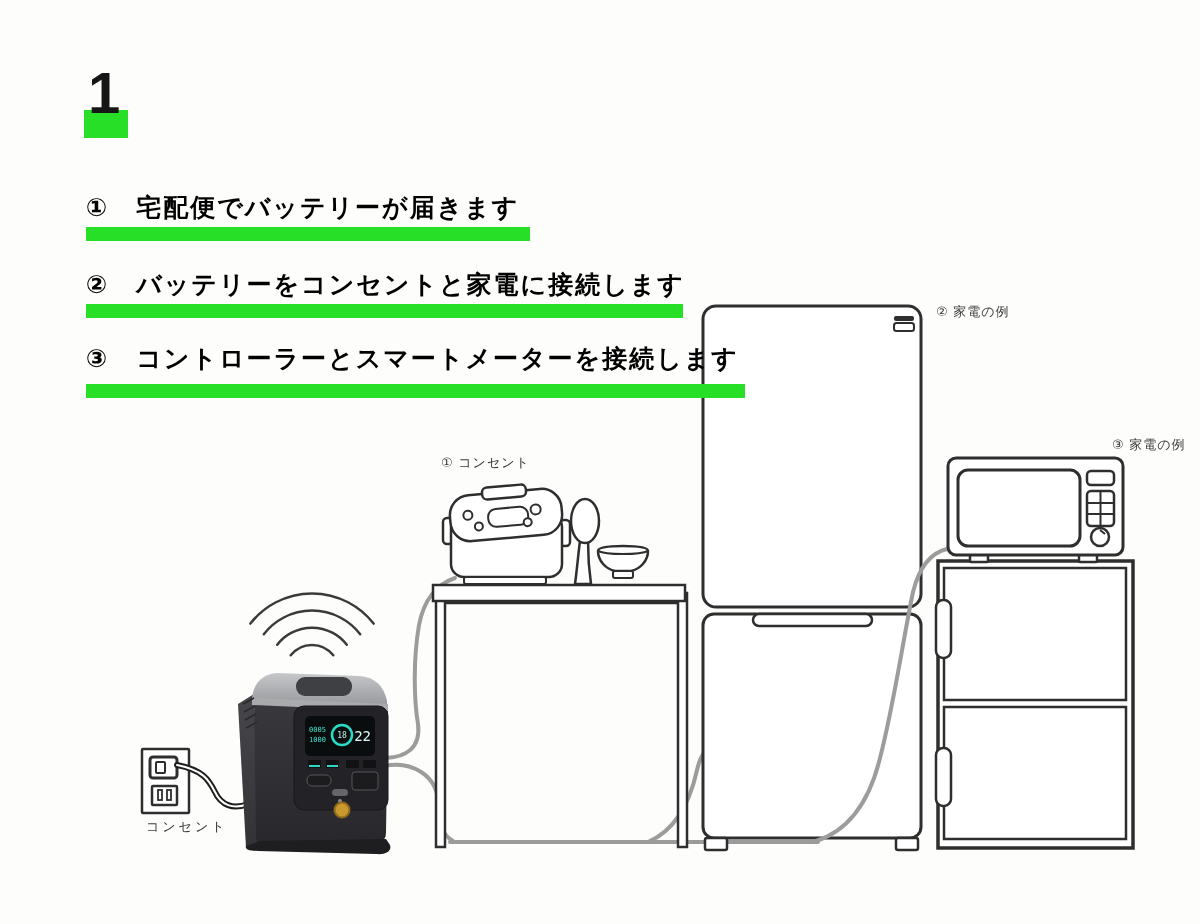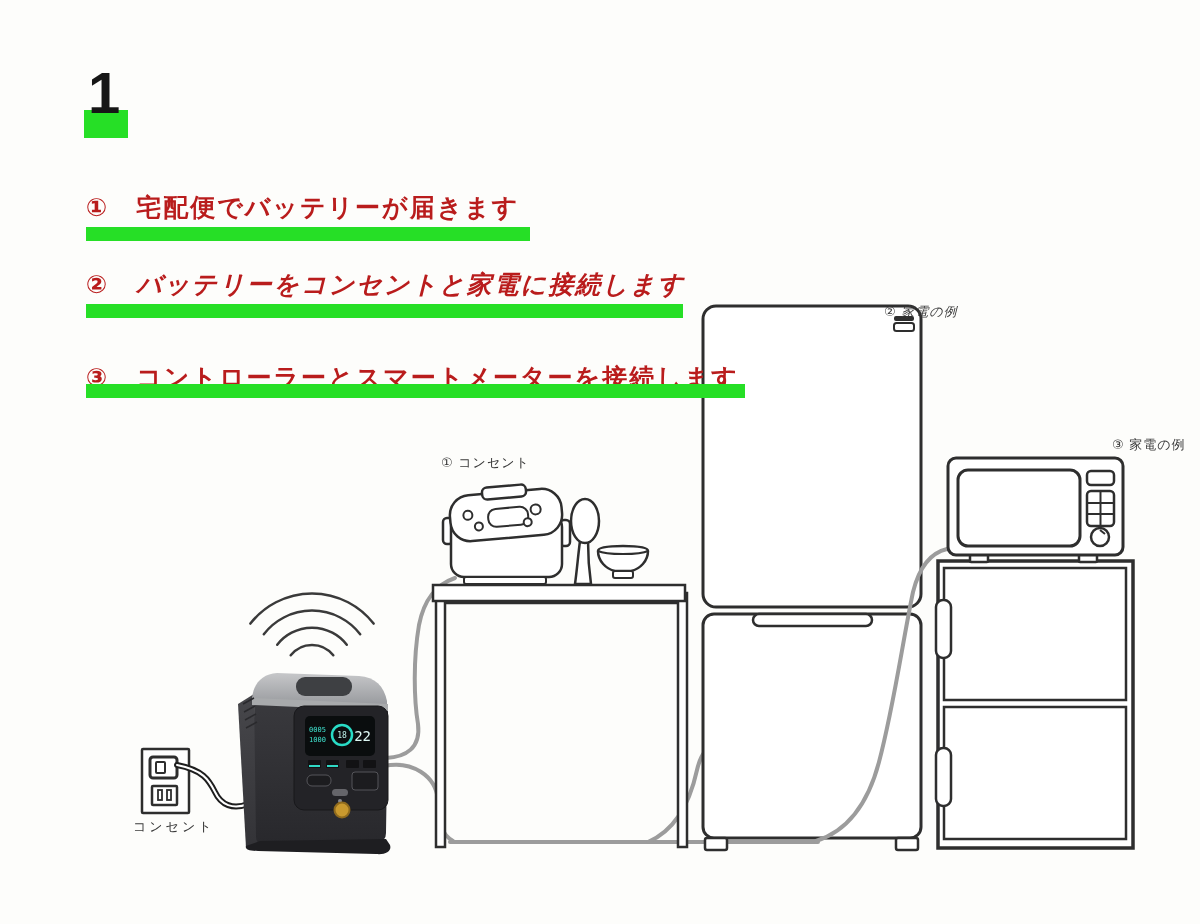--- a/index.html
+++ b/index.html
@@ -6,35 +6,35 @@
   body{font-family:"Liberation Sans","DejaVu Sans",sans-serif;background:#ffffff;}
   .canvas{position:relative;width:1200px;height:924px;background:#fdfdfb;overflow:hidden;}
   .illustration{position:absolute;left:0;top:0;width:1200px;height:924px;}
 
   
   .slide-number{position:absolute;left:0;top:0;}
   .slide-number-highlight{position:absolute;left:84px;top:110px;width:44px;height:28px;background:#26df26;}
   .slide-number-digit{position:absolute;left:88px;top:64px;font-size:58px;font-weight:800;color:#161616;line-height:1;}
 
   
-  .step-text{position:absolute;left:86px;font-size:25px;font-weight:700;color:#b91c1c;letter-spacing:2px;line-height:1.2;white-space:nowrap;}
+  .step-text{position:absolute;left:86px;font-size:25px;font-weight:700;color:#000000;letter-spacing:2px;line-height:1.2;white-space:nowrap;}
   .step-highlight{position:absolute;left:86px;height:14px;background:#26df26;}
   .step1 .step-text{top:192px;}
   .step1 .step-highlight{top:227px;width:444px;}
-  .step2 .step-text{top:269px;font-style:italic;}
+  .step2 .step-text{top:269px;}
   .step2 .step-highlight{top:304px;width:597px;}
-  .step3 .step-text{top:362px;}
+  .step3 .step-text{top:343px;}
   .step3 .step-highlight{top:384px;width:659px;}
 
   
   .caption{position:absolute;font-size:13px;color:#3a3a3a;letter-spacing:1px;white-space:nowrap;}
   .caption-appliance1{left:441px;top:454px;}
-  .caption-appliance2{left:884px;top:303px;font-style:italic;}
+  .caption-appliance2{left:936px;top:303px;}
   .caption-appliance3{left:1112px;top:436px;}
-  .caption-outlet{left:133px;top:818px;letter-spacing:3px;}
+  .caption-outlet{left:146px;top:818px;letter-spacing:3px;}
 </style>
 </head>
 <body>
 
 <div class="canvas">
 
   <svg class="illustration" viewBox="0 0 1200 924" xmlns="http://www.w3.org/2000/svg">
     <defs>
       <linearGradient id="gradLeft" x1="0" y1="0" x2="0" y2="1">
         <stop offset="0" stop-color="#47474b"></stop>

